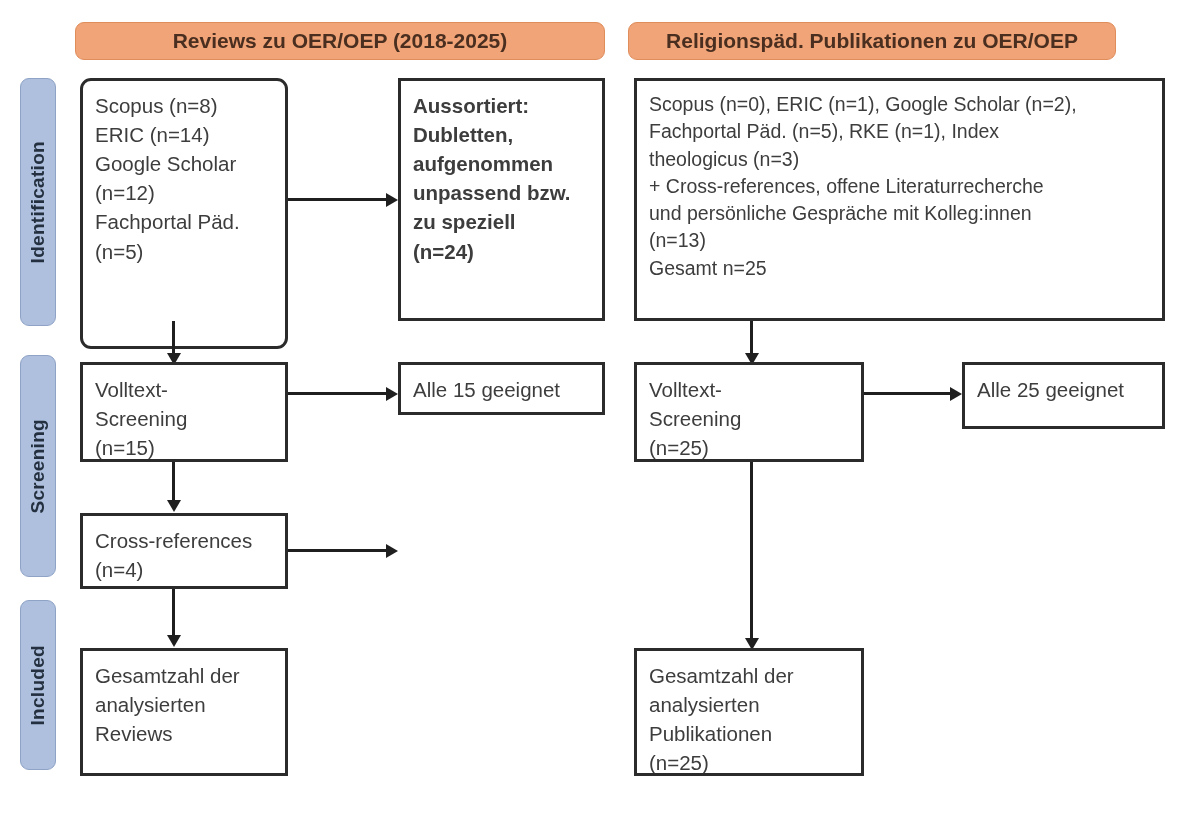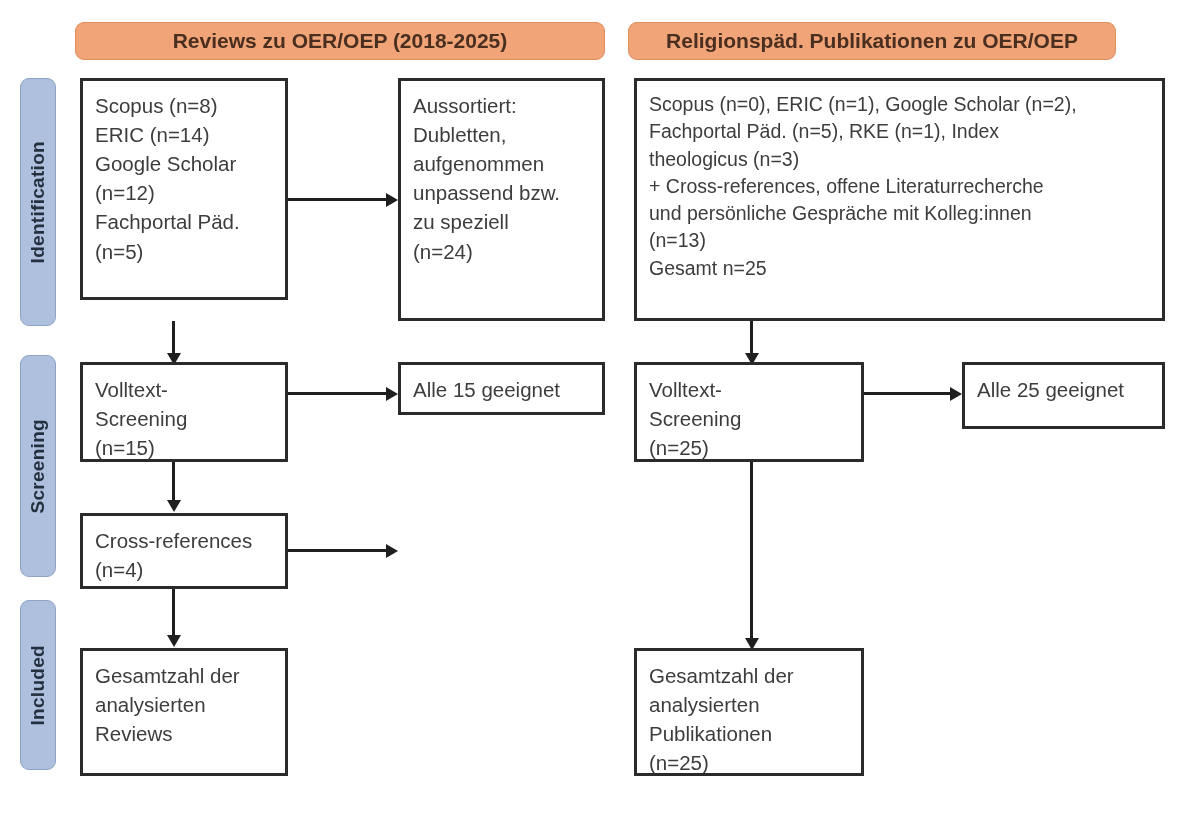--- a/index.html
+++ b/index.html
@@ -113,30 +113,30 @@
     <span>Screening</span>
   </div>
   <div class="phase-bar" style="left:20px; top:600px; width:36px; height:170px;">
     <span>Included</span>
   </div>
 
   <div class="col-header" style="left:75px; top:22px; width:530px; height:38px;">Reviews zu OER/OEP (2018-2025)</div>
 
   <div class="col-header" style="left:628px; top:22px; width:488px; height:38px;">Religionspäd. Publikationen zu OER/OEP</div>
 
-  <div class="box" style="left:80px; top:78px; width:208px; height:222px;">
+  <div class="box" style="left:80px; top:78px; width:208px; height:271px;border-radius:11px;">
     <span class="line">Scopus (n=8)</span>
     <span class="line">ERIC (n=14)</span>
     <span class="line">Google Scholar</span>
     <span class="line">(n=12)</span>
     <span class="line">Fachportal Päd.</span>
     <span class="line">(n=5)</span>
   </div>
 
-  <div class="box" style="left:398px; top:78px; width:207px; height:243px;">
+  <div class="box" style="left:398px; top:78px; width:207px; height:243px;font-weight:bold;">
     <span class="line">Aussortiert:</span>
     <span class="line">Dubletten,</span>
     <span class="line">aufgenommen</span>
     <span class="line">unpassend bzw.</span>
     <span class="line">zu speziell</span>
     <span class="line">(n=24)</span>
   </div>
 
   <div class="conn h" style="left:288px; top:198px; width:98px;"></div>
   <div class="arrow-right" style="left:386px; top:193px;"></div>

